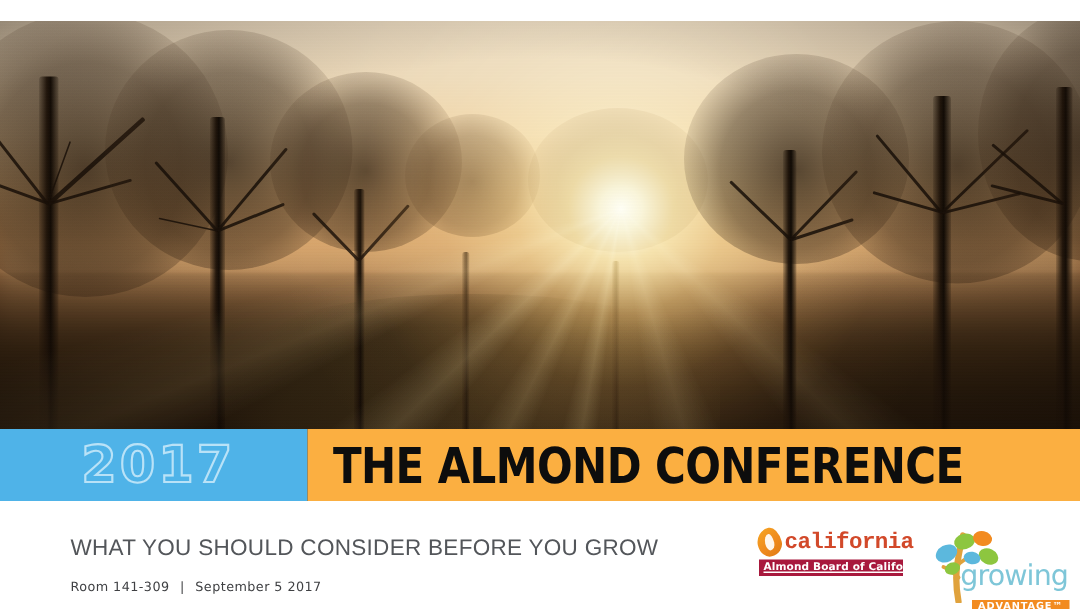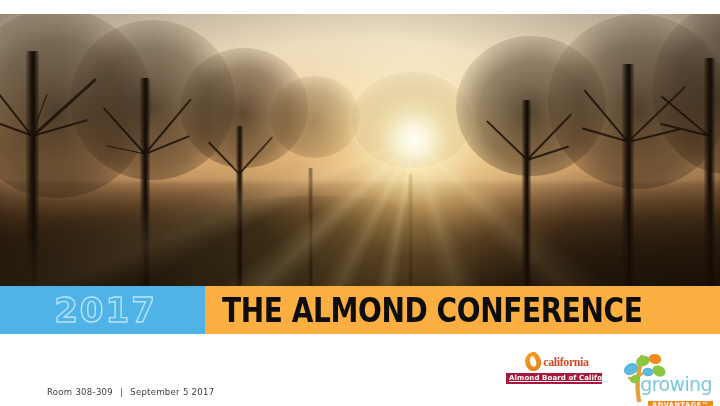--- a/index.html
+++ b/index.html
@@ -270,22 +270,22 @@
   .almond-mark::after {
     content: "";
     position: absolute;
     left: 5px; top: 4px;
     width: 6px; height: 11px;
     border-radius: 60% 40% 55% 45% / 52% 58% 42% 48%;
     background: #ffffff;
     opacity: .92;
   }
   .ca-word {
-    font-family: Liberation Serif, serif;
-    font-size: 12px;
+    font-family: Liberation Mono, monospace;
+    font-size: 15px;
     font-weight: 700;
     font-style: normal;
     color: #d2492a;
     letter-spacing: -0.4px;
   }
   .almonds-word {
     font-family: "DejaVu Sans", sans-serif;
     font-size: 24px;
     font-weight: 700;
     color: #a8193d;
@@ -455,23 +455,24 @@
     <div class="band-year">
       <span class="year-text">2017</span>
     </div>
     <div class="band-title">
       <span class="title-text">THE ALMOND CONFERENCE</span>
     </div>
   </div>
 
   <div class="footer">
 
+    <div class="subtitle">WHAT YOU SHOULD CONSIDER BEFORE YOU GROW</div>
 
     <div class="meta">
-      <span>Room 308-309</span><span class="sep">|</span><span>September 5 2017</span>
+      <span>Room 141-309</span><span class="sep">|</span><span>September 5 2017</span>
     </div>
 
     <div class="logos">
 
       <div class="logo-almonds">
         <div class="ca-row">
           <span class="almond-mark"></span>
           <span class="ca-word">california</span>
         </div>
         <div class="abc-bar">Almond Board of California</div>

